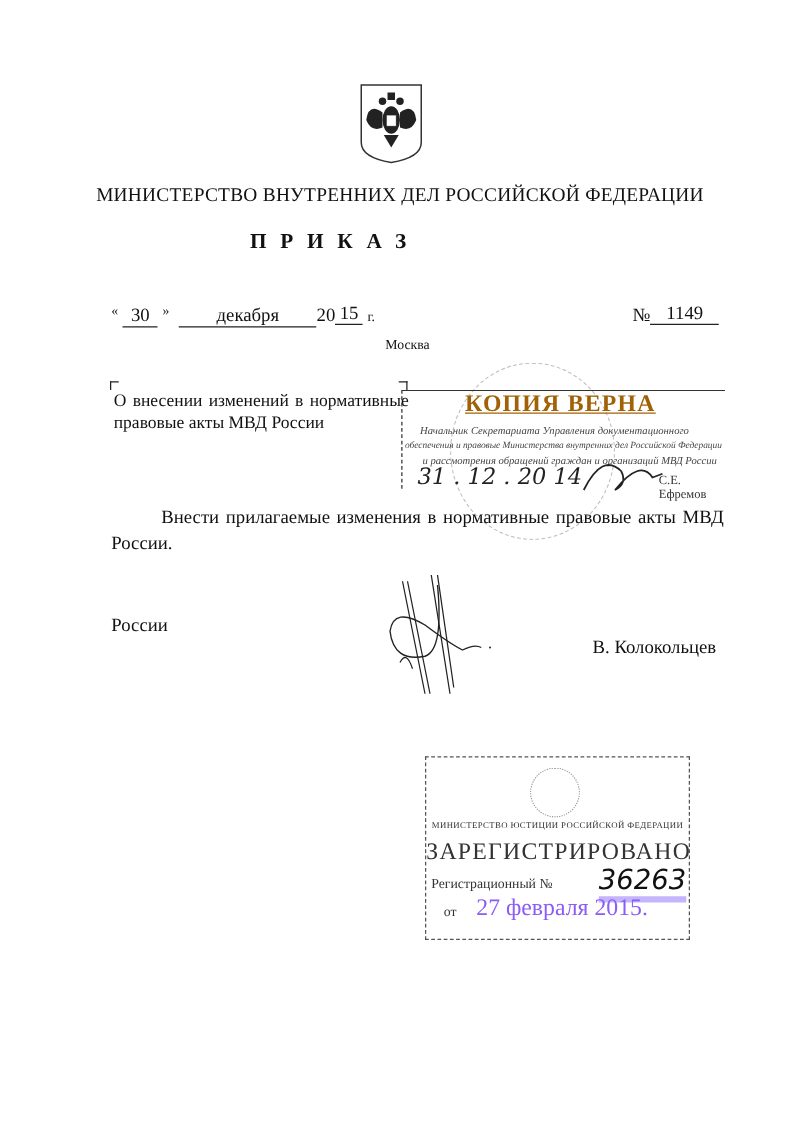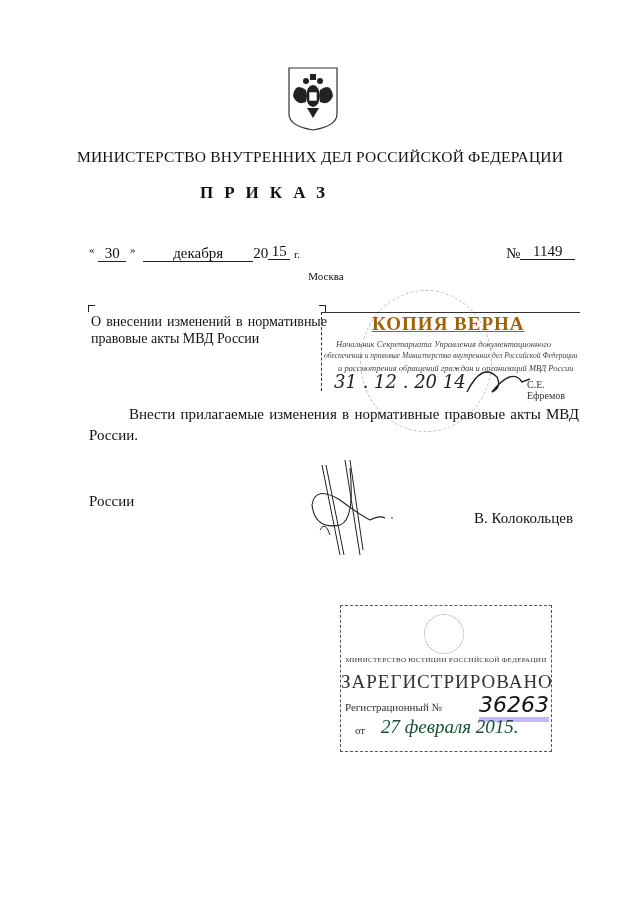--- a/index.html
+++ b/index.html
@@ -27,21 +27,21 @@
   .signer { left: 89px; top: 492px; font-size: 15px; line-height: 19px; }
   .signer-name { left: 474px; top: 510px; font-size: 15px; }
   .signature { left: 300px; top: 460px; width: 100px; height: 100px; }
   .reg-stamp { left: 340px; top: 605px; width: 210px; height: 145px; border: 1px dashed #555; }
   .reg-emblem { position: absolute; left: 83px; top: 8px; width: 38px; height: 38px; border: 1px dotted #999; border-radius: 50%; }
   .reg-ministry { position: absolute; left: 4px; top: 50px; width: 202px; text-align: center; font-size: 7px; letter-spacing: 0.3px; color: #333; white-space: nowrap; }
   .reg-title { position: absolute; left: 0; width: 210px; top: 65px; text-align: left; font-size: 19px; letter-spacing: 1px; color: #333; }
   .reg-label { position: absolute; left: 4px; top: 95px; font-size: 11px; color: #333; white-space: nowrap; }
   .reg-number { position: absolute; left: 138px; top: 86px; font-size: 22px; color: #111; font-family: "DejaVu Sans", sans-serif; font-style: italic; border-bottom: 5px solid #c4b5fd; }
   .reg-date-label { position: absolute; left: 14px; top: 118px; font-size: 11px; color: #333; }
-  .reg-date { position: absolute; left: 40px; top: 110px; font-size: 19px; color: #14532d; font-style: italic; white-space: nowrap; }
+  .reg-date { position: absolute; left: 40px; top: 110px; font-size: 19px; color: #8b5cf6; white-space: nowrap; }
 </style>
 </head>
 <body>
 
 <svg class="abs emblem" viewBox="0 0 52 66">
   <path d="M2 2 H50 V48 Q50 60 26 64 Q2 60 2 48 Z" fill="none" stroke="#333" stroke-width="1.2"></path>
   <g fill="#222">
     <ellipse cx="26" cy="30" rx="7" ry="11"></ellipse>
     <path d="M19 24 Q8 16 6 30 Q10 40 19 36 Z"></path>
     <path d="M33 24 Q44 16 46 30 Q42 40 33 36 Z"></path>

